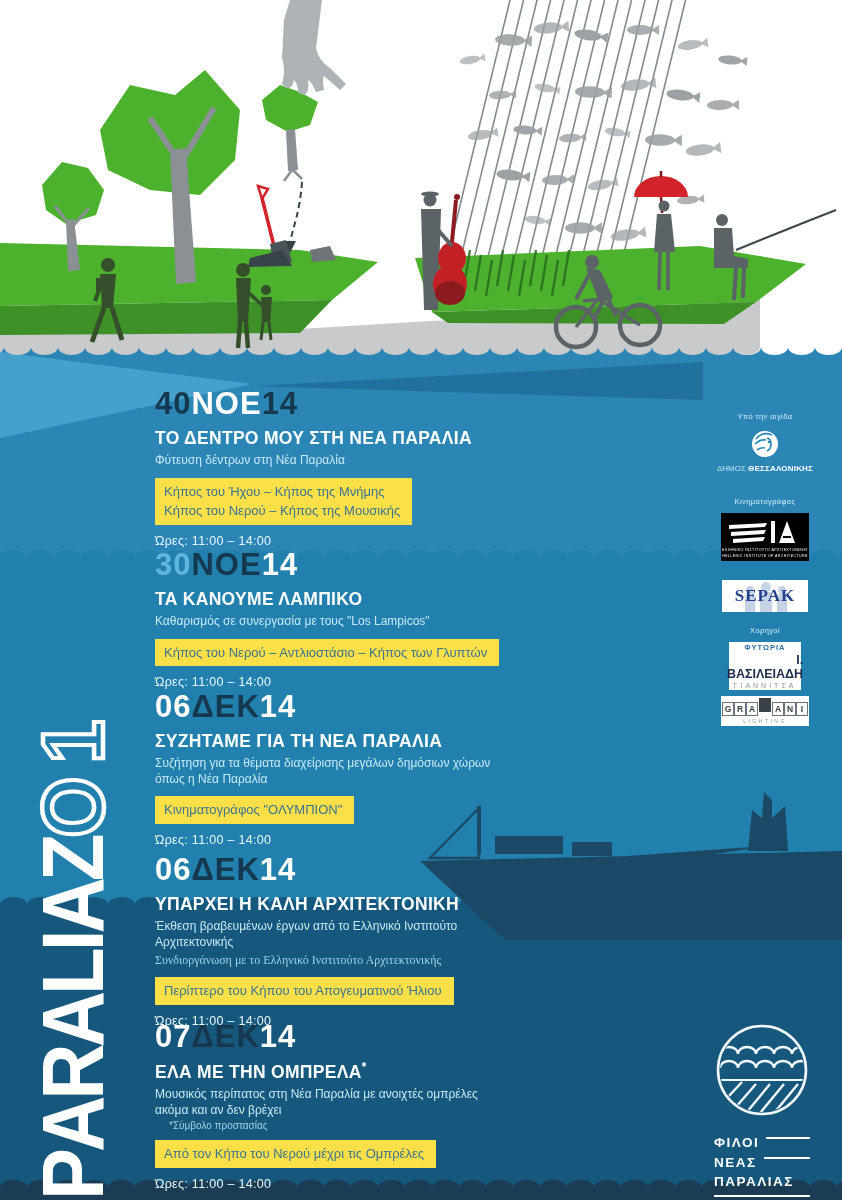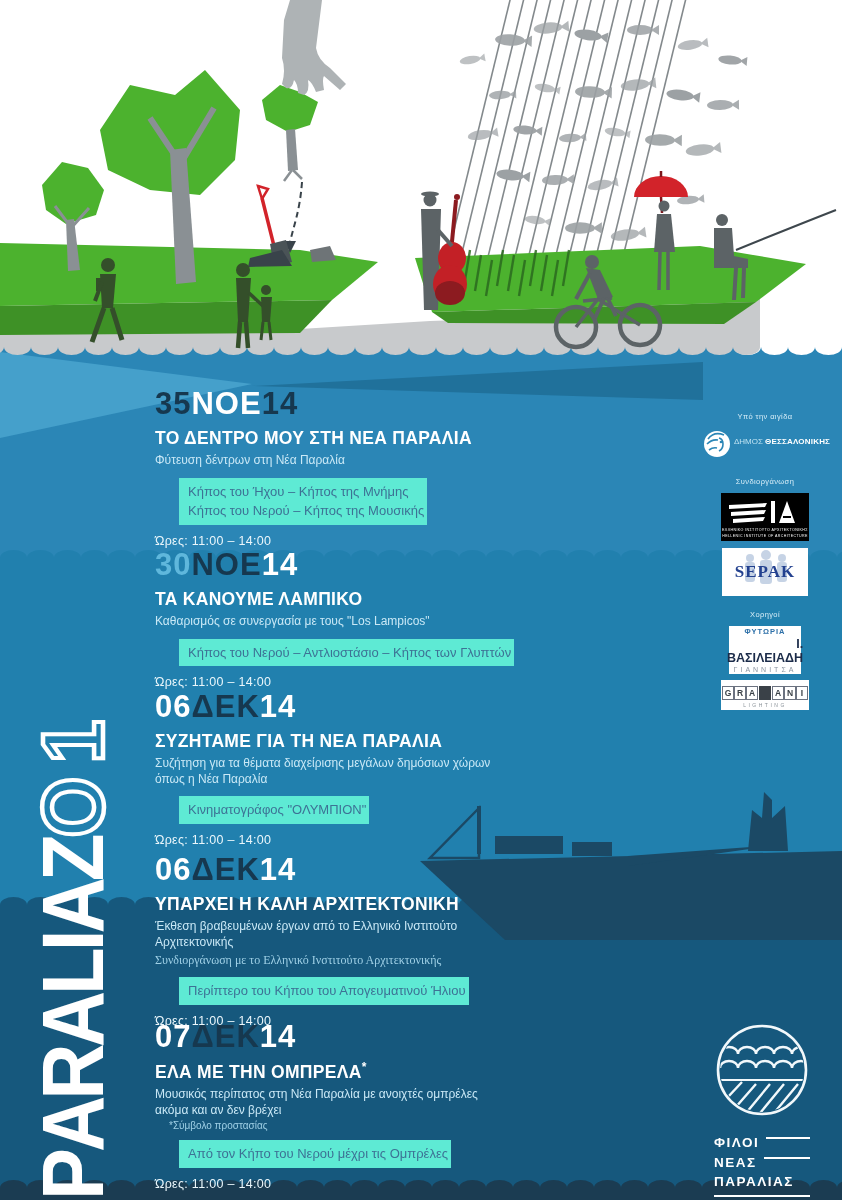--- a/index.html
+++ b/index.html
@@ -18,47 +18,47 @@
   
   .events{position:absolute;left:155px;top:0;width:445px;z-index:2;}
   .event{position:absolute;left:0;width:445px;}
   .edate{margin:0;font-size:31px;font-weight:800;letter-spacing:1px;line-height:1;}
   .c-navy{color:#16384F}.c-white{color:#FFFFFF}.c-light{color:#5FB7DC}
   .etitle{margin:9px 0 0 0;font-size:17.5px;font-weight:800;color:#fff;letter-spacing:.3px;line-height:1.15;}
   .etitle .sup{font-size:12px;vertical-align:super;}
   .esub{margin:5px 0 0 0;font-size:12px;color:#C9E8F6;max-width:345px;line-height:1.3;}
   .enote{margin:3px 0 0 0;font-size:12px;color:#9FD0E6;font-family:Liberation Serif, serif;}
   .efoot{margin:2px 0 0 14px;font-size:10px;color:#9FD0E6;}
-  .chip{display:inline-block;margin-top:9px;background:#5eead4;color:#3D7295;
-        font-size:13px;line-height:1.5;padding:4px 3px 4px 9px;margin-left:24px;}
+  .chip{display:inline-block;margin-top:9px;background:#fde047;color:#3D7295;
+        font-size:13px;line-height:1.5;padding:4px 12px 4px 9px;}
   .hours{margin:9px 0 0 0;font-size:12.5px;color:#EAF6FB;letter-spacing:.3px;}
 
   
   .sponsors{position:absolute;left:712px;top:412px;width:106px;z-index:2;
             display:flex;flex-direction:column;align-items:center;}
   .slabel{margin:0;font-size:7.5px;color:#D8EEF8;letter-spacing:.4px;}
-  .muni{display:flex;flex-direction:row;align-items:center;margin-top:6px;}
+  .muni{display:flex;flex-direction:column;align-items:center;margin-top:6px;}
   .muni-text{margin-top:3px;font-size:8px;color:#BFE3F2;white-space:nowrap;}
   .muni-text b{color:#fff;letter-spacing:.2px;}
   .lbl-co{margin-top:16px;}
   .logo-eia{margin-top:7px;width:88px;height:48px;background:#000;position:relative;}
-  .logo-sepak{margin-top:7px;width:86px;height:48px;background:#fff;display:flex;align-items:center;
+  .logo-sepak{margin-top:19px;width:86px;height:32px;background:#fff;display:flex;align-items:center;
               justify-content:center;position:relative;overflow:hidden;}
   .sepak-word{font-family:"Liberation Serif",serif;font-size:17px;font-weight:700;color:#23418F;
               letter-spacing:1px;position:relative;z-index:1;}
   .sepak-people{position:absolute;inset:0;z-index:0;}
   .lbl-sp{margin-top:14px;}
   .logo-nursery{margin-top:7px;width:72px;height:48px;background:#fff;display:flex;flex-direction:column;
                 align-items:center;justify-content:center;}
   .nur1{font-size:7.5px;font-weight:700;color:#2C6FA8;letter-spacing:1px;}
   .nur2{font-size:12.5px;font-weight:800;color:#1B2B49;margin-top:1px;text-align:right;}
   .nur3{font-size:7px;color:#8A94A0;letter-spacing:3px;margin-top:1px;}
   .logo-gravani{margin-top:6px;width:88px;height:30px;background:#fff;display:flex;flex-direction:column;
                 align-items:center;justify-content:center;}
-  .grav-row{display:flex;align-items:flex-end;gap:1px;}
+  .grav-row{display:flex;align-items:flex-start;gap:1px;}
   .tile{display:inline-block;width:10px;height:12px;border:1px solid #6B7280;color:#3A4148;
         font-size:8.5px;font-weight:700;text-align:center;line-height:12px;}
   .tile-dark{display:inline-block;width:12px;height:14px;background:#3A4148;}
   .grav-cap{font-size:5px;letter-spacing:2.5px;color:#8A9299;margin-top:2px;}
 
   
   .club{position:absolute;left:706px;top:1020px;width:112px;z-index:2;
         display:flex;flex-direction:column;align-items:center;}
   .club-text{width:96px;margin-top:10px;}
   .crow{display:flex;align-items:flex-start;margin-top:6px;}
@@ -325,21 +325,21 @@
     </g>
 
     <path id="wave-strip" fill="#1B3C52" d="M0,1188 a13.5,8 0 0 1 27,0 a13.5,8 0 0 1 27,0 a13.5,8 0 0 1 27,0 a13.5,8 0 0 1 27,0 a13.5,8 0 0 1 27,0 a13.5,8 0 0 1 27,0 a13.5,8 0 0 1 27,0 a13.5,8 0 0 1 27,0 a13.5,8 0 0 1 27,0 a13.5,8 0 0 1 27,0 a13.5,8 0 0 1 27,0 a13.5,8 0 0 1 27,0 a13.5,8 0 0 1 27,0 a13.5,8 0 0 1 27,0 a13.5,8 0 0 1 27,0 a13.5,8 0 0 1 27,0 a13.5,8 0 0 1 27,0 a13.5,8 0 0 1 27,0 a13.5,8 0 0 1 27,0 a13.5,8 0 0 1 27,0 a13.5,8 0 0 1 27,0 a13.5,8 0 0 1 27,0 a13.5,8 0 0 1 27,0 a13.5,8 0 0 1 27,0 a13.5,8 0 0 1 27,0 a13.5,8 0 0 1 27,0 a13.5,8 0 0 1 27,0 a13.5,8 0 0 1 27,0 a13.5,8 0 0 1 27,0 a13.5,8 0 0 1 27,0 a13.5,8 0 0 1 27,0 a13.5,8 0 0 1 27,0 L864,1200 L0,1200 Z"></path>
   </svg>
 
   <div class="vtitle" id="vtitle"><span class="vchar">P</span><span class="vchar">A</span><span class="vchar">R</span><span class="vchar">A</span><span class="vchar">L</span><span class="vchar">I</span><span class="vchar">A</span><span class="vchar">Z</span><span class="vchar outline">O</span><span class="vchar"> </span><span class="vchar outline">1</span></div>
 
   <main class="events">
 
     <section class="event" style="top:388px">
-      <h2 class="edate"><span class="c-navy">35</span><span class="c-white">ΝΟΕ</span><span class="c-navy">14</span></h2>
+      <h2 class="edate"><span class="c-navy">40</span><span class="c-white">ΝΟΕ</span><span class="c-navy">14</span></h2>
       <h3 class="etitle">ΤΟ ΔΕΝΤΡΟ ΜΟΥ ΣΤΗ ΝΕΑ ΠΑΡΑΛΙΑ</h3>
       <p class="esub">Φύτευση δέντρων στη Νέα Παραλία</p>
       <div class="chip">
         <div>Κήπος του Ήχου  – Κήπος της Μνήμης</div>
         <div>Κήπος του Νερού – Κήπος της Μουσικής</div>
       </div>
       <p class="hours">Ώρες: 11:00 – 14:00</p>
     </section>
 
     <section class="event" style="top:549px">
@@ -391,21 +391,21 @@
     <div class="muni">
       <svg width="34" height="34" viewBox="0 0 34 34">
         <circle cx="17" cy="17" r="13" fill="#ffffff"></circle>
         <path d="M8,12 Q14,4 24,8 M7,17 Q12,12 18,13 M9,23 Q13,20 17,21" stroke="#2B86B6" stroke-width="1.6" fill="none"></path>
         <path d="M19,11 q4,1 4,6 q0,5 -4,7" stroke="#2B86B6" stroke-width="1.6" fill="none"></path>
         <circle cx="21" cy="15" r="1.3" fill="#2B86B6"></circle>
       </svg>
       <p class="muni-text"><span>ΔΗΜΟΣ</span>&nbsp;<b>ΘΕΣΣΑΛΟΝΙΚΗΣ</b></p>
     </div>
 
-    <p class="slabel lbl-co">Συνδιοργάνωση</p>
+    <p class="slabel lbl-co">Κινηματογράφος</p>
 
     <div class="logo-eia">
       <svg width="88" height="48" viewBox="0 0 88 48">
         <polygon points="8,12 46,10 44,14 8,16" fill="#fff"></polygon>
         <polygon points="10,19 45,17 43,21 10,23" fill="#fff"></polygon>
         <polygon points="12,26 44,24 42,28 12,30" fill="#fff"></polygon>
         <rect x="50" y="8" width="4" height="22" fill="#fff"></rect>
         <path d="M58,30 L66,8 L74,30 Z" fill="#fff"></path>
         <path d="M62,24 L70,24" stroke="#000" stroke-width="2"></path>
         <text x="44" y="38" text-anchor="middle" font-size="3.6" fill="#fff" font-family="Liberation Sans, sans-serif" letter-spacing="0.4">ΕΛΛΗΝΙΚΟ ΙΝΣΤΙΤΟΥΤΟ ΑΡΧΙΤΕΚΤΟΝΙΚΗΣ</text>

